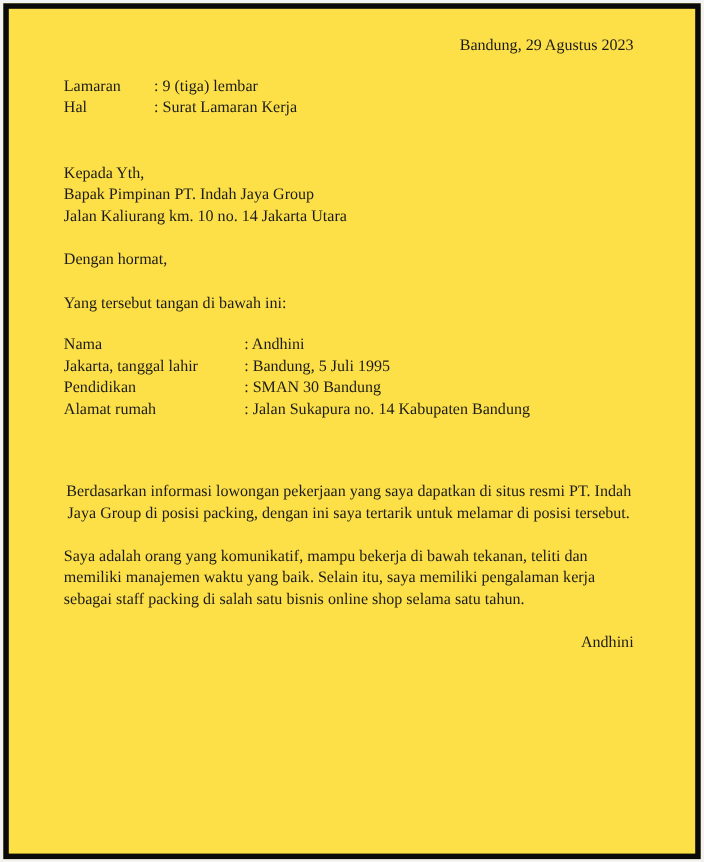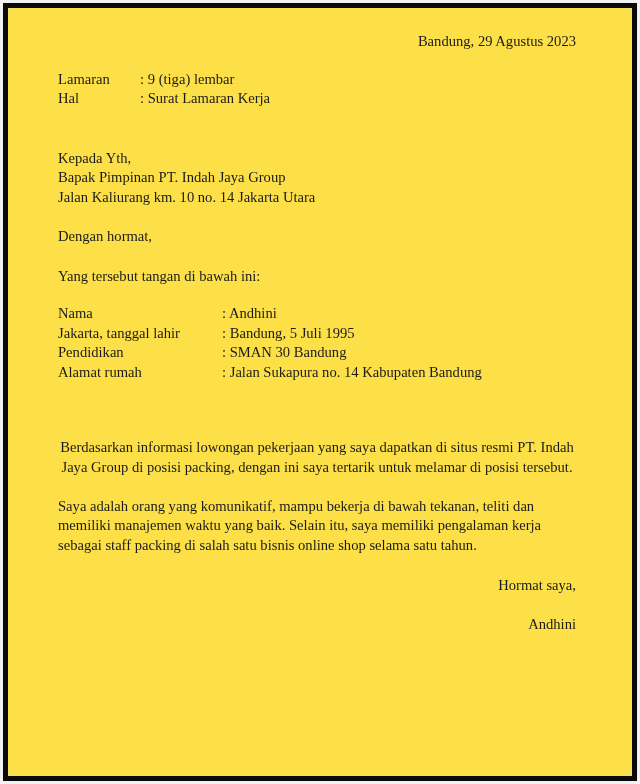--- a/index.html
+++ b/index.html
@@ -120,16 +120,15 @@
     </div>
     <div class="data-row">
       <span class="data-label">Alamat rumah</span>
       <span class="data-value">: Jalan Sukapura no. 14 Kabupaten Bandung</span>
     </div>
   </div>
 
   <p class="para first">Berdasarkan informasi lowongan pekerjaan yang saya dapatkan di situs resmi PT. Indah Jaya Group di posisi packing, dengan ini saya tertarik untuk melamar di posisi tersebut.</p>
   <p class="para">Saya adalah orang yang komunikatif, mampu bekerja di bawah tekanan, teliti dan memiliki manajemen waktu yang baik. Selain itu, saya memiliki pengalaman kerja sebagai staff packing di salah satu bisnis online shop selama satu tahun.</p>
 
-  <div class="closing">Hormat saya,</div>
   <div class="signature">Andhini</div>
 
 </div>
 
 </body></html>

